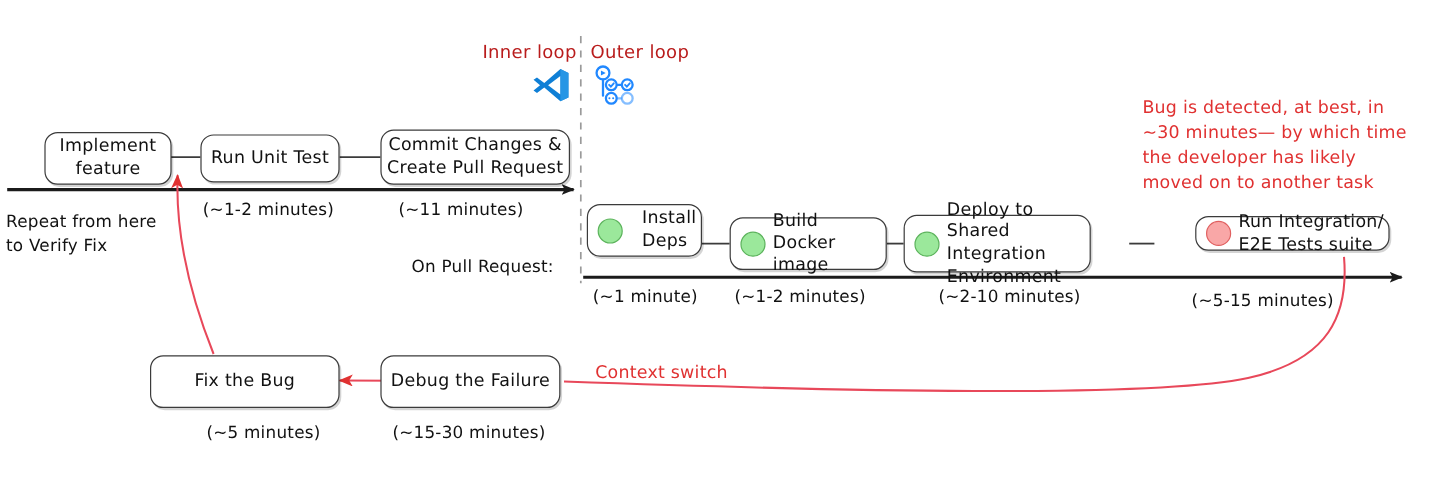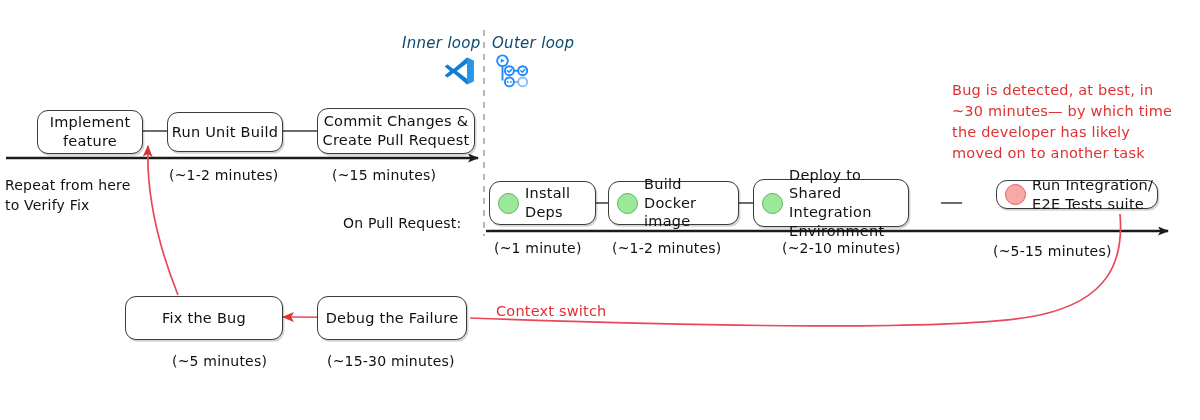--- a/index.html
+++ b/index.html
@@ -23,22 +23,22 @@
   .dot{width:19px;height:19px;border-radius:50%;flex:0 0 19px;}
   .dot.green{background:#9be89b;border:1.4px solid #5cb35c;}
   .dot.pink{background:#f9a7a7;border:1.4px solid #e06060;}
 
   .cap{position:absolute;z-index:3;font-size:14px;color:#111;
        letter-spacing:.2px;white-space:nowrap;}
   .note{position:absolute;z-index:4;font-size:14px;color:#111;
         letter-spacing:.2px;line-height:1.42;white-space:pre-line;}
   .rednote{position:absolute;z-index:6;color:#e03131;font-size:14.5px;
         letter-spacing:.2px;line-height:1.45;white-space:pre-line;}
-  .looplbl{position:absolute;z-index:4;font-size:15px;color:#0c4a6e;
-        letter-spacing:.3px;white-space:nowrap;font-style:italic;}
+  .looplbl{position:absolute;z-index:4;font-size:15px;color:#b91c1c;
+        letter-spacing:.3px;white-space:nowrap;}
   .icon{position:absolute;z-index:4;}
 </style>
 </head>
 <body>
 
 <div id="stage">
 
   <svg class="layer back" viewBox="0 0 1200 420">
     <defs>
       <marker id="ah-black" markerWidth="11" markerHeight="9" refX="10" refY="4.5" orient="auto" markerUnits="userSpaceOnUse">
@@ -68,30 +68,30 @@
 
     <path d="M178,295 C160,250 146,200 148,146" fill="none" stroke="#e8485a" stroke-width="1.7" marker-end="url(#ah-red)"></path>
   </svg>
 
   <div class="node" style="left:27px;top:110px;width:106px;height:44px;margin-left:10px;">
     <span class="label">Implement
 feature</span>
   </div>
 
   <div class="node" style="left:167px;top:112px;width:116px;height:40px;">
-    <span class="label">Run Unit Build</span>
+    <span class="label">Run Unit Test</span>
   </div>
 
   <div class="node" style="left:317px;top:108px;width:158px;height:46px;">
     <span class="label">Commit Changes &amp;
 Create Pull Request</span>
   </div>
 
   <div class="cap" style="left:169px;top:167px;">(~1-2 minutes)</div>
-  <div class="cap" style="left:332px;top:167px;">(~15 minutes)</div>
+  <div class="cap" style="left:332px;top:167px;">(~11 minutes)</div>
 
   <div class="looplbl" style="left:402px;top:34px;">Inner loop</div>
   <div class="looplbl" style="left:492px;top:34px;">Outer loop</div>
 
   <div class="icon" style="left:443px;top:55px;width:32px;height:32px;">
     <svg viewBox="0 0 100 100" width="32" height="32">
       <path d="M75,8 L96,18 L96,82 L75,92 L33,56 L14,70 L5,64 L22,50 L5,36 L14,30 L33,44 Z" fill="#0f7fd6"></path>
       <path d="M75,26 L75,74 L43,50 Z" fill="#ffffff"></path>
       <path d="M75,8 L96,18 L96,82 L75,92 Z" fill="#2b9ae8" opacity=".85"></path>
     </svg>
@@ -110,21 +110,21 @@
       <circle cx="19" cy="33.5" r="5.2"></circle>
       <circle cx="17.2" cy="33.5" r="1" fill="#2188ff" stroke="none"></circle>
       <circle cx="20.8" cy="33.5" r="1" fill="#2188ff" stroke="none"></circle>
       <path d="M24.3,33.5 L29.2,33.5" opacity=".55"></path>
       <circle cx="34.4" cy="33.5" r="5.2" opacity=".55"></circle>
     </svg>
   </div>
 
   <div class="cap" style="left:343px;top:215px;">On Pull Request:</div>
 
-  <div class="node with-dot" style="left:489px;top:181px;width:107px;height:44px;">
+  <div class="node with-dot" style="left:489px;top:170px;width:96px;height:44px;gap:10px;">
     <span class="dot green"></span>
     <span class="label">Install
 Deps</span>
   </div>
 
   <div class="node with-dot" style="left:608px;top:181px;width:131px;height:44px;">
     <span class="dot green"></span>
     <span class="label">Build
 Docker image</span>
   </div>

